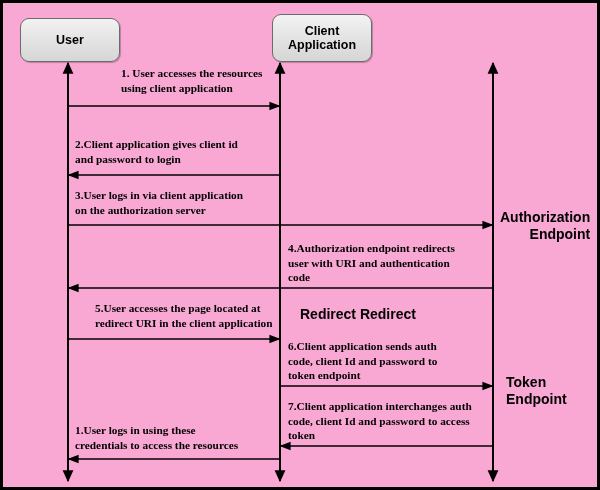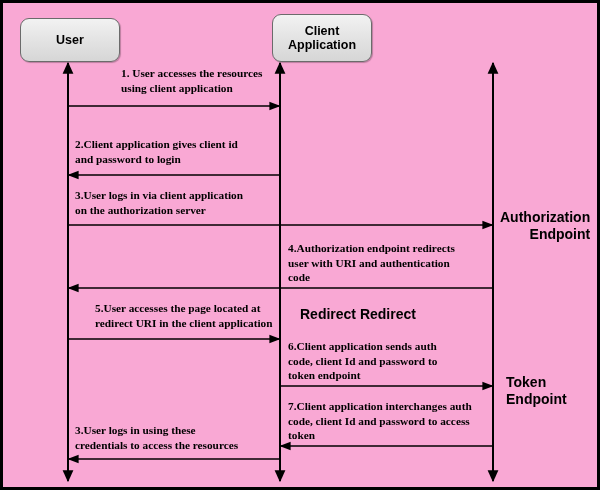--- a/index.html
+++ b/index.html
@@ -118,21 +118,21 @@
 user with URI and authentication
 code</div>
   <div class="msg-text" style="left:72px;  top:298px;margin-left:20px;">5.User accesses the page located at
 redirect URI in the client application</div>
   <div class="msg-text" style="left:285px; top:336px;">6.Client application sends auth
 code, client Id and password to
 token endpoint</div>
   <div class="msg-text" style="left:285px; top:396px;">7.Client application interchanges auth
 code, client Id and password to access
 token</div>
-  <div class="msg-text" style="left:72px;  top:420px;">3.User logs in using these
+  <div class="msg-text" style="left:72px;  top:420px;">1.User logs in using these
 credentials to access the resources</div>
 
   <div class="endpoint-label" style="left:497px; top:206px;text-align:right;">Authorization
 Endpoint</div>
   <div class="endpoint-label" style="left:297px; top:303px;">Redirect Redirect</div>
   <div class="endpoint-label" style="left:503px; top:371px;">Token
 Endpoint</div>
 
 </div>
 

